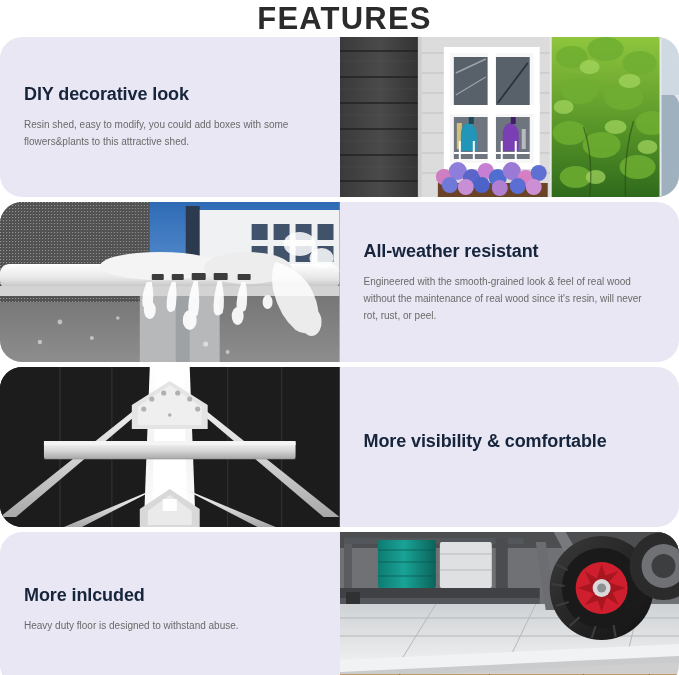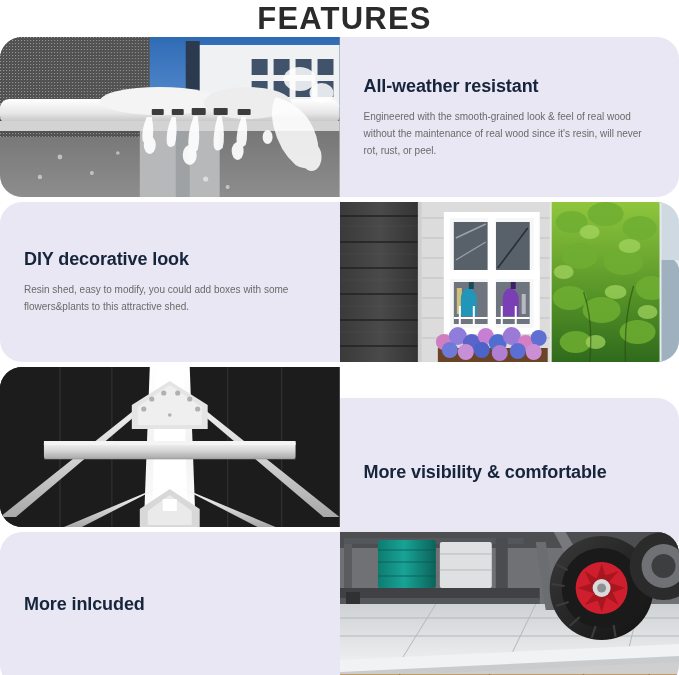--- a/index.html
+++ b/index.html
@@ -48,21 +48,21 @@
   .feature-row.row-last { height: 155px; }
 
   .cell { width: 339.5px; height: 100%; overflow: hidden; position: relative; }
 
   
   .row-1 .cell-left  { border-radius: 22px 0 0 22px; }
   .row-1 .cell-right { border-radius: 0 22px 22px 0; }
   .row-2 .cell-left  { border-radius: 22px 0 0 22px; }
   .row-2 .cell-right { border-radius: 0 22px 22px 0; }
   .row-3 .cell-left  { border-radius: 22px 0 0 22px; }
-  .row-3 .cell-right { border-radius: 0 22px 22px 0; margin-top: 31px; }
+  .row-3 .cell-right { border-radius: 0 22px 22px 0; }
   .row-4 .cell-left  { border-radius: 22px 0 0 22px; }
   .row-4 .cell-right { border-radius: 0 22px 22px 0; }
 
   
   .text-card {
     background: #e8e7f3;
     display: flex;
     flex-direction: column;
     justify-content: center;
     padding: 0 24px 0 24px;
@@ -86,20 +86,151 @@
   .img-cell svg { display: block; width: 100%; height: 100%; }
 </style>
 </head>
 <body>
 
 <div id="page">
 
   <h1 class="page-title">FEATURES</h1>
 
   <div class="features-grid">
+
+    <div class="feature-row row-2">
+
+      <div class="cell cell-left text-card">
+        <div class="feature-title">DIY decorative look</div>
+        <div class="feature-desc">Resin shed, easy to modify, you could add boxes with some flowers&amp;plants to this attractive shed.</div>
+      </div>
+
+      <div class="cell cell-right img-cell">
+        <svg viewBox="0 0 340 160" preserveAspectRatio="none">
+          <defs>
+            <linearGradient id="g2sid" x1="0" y1="0" x2="1" y2="0">
+              <stop offset="0%" stop-color="#3a3a3a"></stop>
+                <stop offset="50%" stop-color="#4a4a4a"></stop>
+                <stop offset="100%" stop-color="#333333"></stop>
+            </linearGradient>
+            <linearGradient id="g2leaf" x1="0" y1="0" x2="0" y2="1">
+              <stop offset="0%" stop-color="#8fc63d"></stop>
+                <stop offset="60%" stop-color="#549227"></stop>
+                <stop offset="100%" stop-color="#2f6a1c"></stop>
+            </linearGradient>
+          </defs>
+          <rect x="0" y="0" width="340" height="160" fill="#e9e9e9"></rect>
+
+          <rect x="0" y="0" width="80" height="160" fill="url(#g2sid)"></rect>
+          <g stroke="#1f1f1f" stroke-width="1.6" opacity="0.9">
+            <line x1="0" y1="14" x2="80" y2="14"></line>
+              <line x1="0" y1="40" x2="80" y2="40"></line>
+            <line x1="0" y1="66" x2="80" y2="66"></line>
+              <line x1="0" y1="92" x2="80" y2="92"></line>
+            <line x1="0" y1="118" x2="80" y2="118"></line>
+              <line x1="0" y1="144" x2="80" y2="144"></line>
+          </g>
+          <g stroke="#5c5c5c" stroke-width="0.5" opacity="0.5">
+            <line x1="0" y1="24" x2="80" y2="24"></line>
+              <line x1="0" y1="52" x2="80" y2="52"></line>
+            <line x1="0" y1="78" x2="80" y2="78"></line>
+              <line x1="0" y1="104" x2="80" y2="104"></line>
+            <line x1="0" y1="130" x2="80" y2="130"></line>
+          </g>
+          <rect x="78" y="0" width="4" height="160" fill="#cfcfcf"></rect>
+
+          <rect x="82" y="0" width="128" height="160" fill="#dcdcdc"></rect>
+          <g stroke="#c2c2c2" stroke-width="1">
+            <line x1="82" y1="16" x2="210" y2="16"></line>
+              <line x1="82" y1="36" x2="210" y2="36"></line>
+            <line x1="82" y1="56" x2="210" y2="56"></line>
+              <line x1="82" y1="76" x2="210" y2="76"></line>
+            <line x1="82" y1="96" x2="210" y2="96"></line>
+              <line x1="82" y1="116" x2="210" y2="116"></line>
+            <line x1="82" y1="136" x2="210" y2="136"></line>
+          </g>
+
+          <rect x="104" y="10" width="96" height="122" fill="#ffffff"></rect>
+          <rect x="110" y="16" width="84" height="110" fill="#f7f7f7"></rect>
+
+          <rect x="114" y="20" width="34" height="50" fill="#58606a"></rect>
+          <rect x="156" y="20" width="34" height="50" fill="#58606a"></rect>
+          <path d="M116 36 L146 22" stroke="#9aa2ab" stroke-width="1.6" fill="none"></path>
+          <path d="M116 58 L146 40" stroke="#9aa2ab" stroke-width="1.2" fill="none"></path>
+          <path d="M158 66 L188 26" stroke="#2a2f36" stroke-width="1.6" fill="none"></path>
+
+          <rect x="114" y="80" width="34" height="42" fill="#6e757e"></rect>
+          <rect x="156" y="80" width="34" height="42" fill="#6e757e"></rect>
+          <rect x="117" y="86" width="5" height="26" fill="#d2c07a"></rect>
+          <path d="M128 86 q9 2 9 12 l0 16 l-16 0 l0 -16 q0 -10 7 -12 z" fill="#2196b8"></path>
+          <rect x="129" y="80" width="5" height="7" fill="#1a4a5c"></rect>
+          <path d="M170 86 q9 2 9 12 l0 16 l-16 0 l0 -16 q0 -10 7 -12 z" fill="#7a3fb5"></path>
+          <rect x="171" y="80" width="5" height="7" fill="#3c1f66"></rect>
+          <rect x="182" y="92" width="4" height="20" fill="#b9b9c2"></rect>
+          <g stroke="#ffffff" stroke-width="2">
+            <line x1="114" y1="116" x2="148" y2="116"></line>
+              <line x1="156" y1="116" x2="190" y2="116"></line>
+            <line x1="120" y1="104" x2="120" y2="124"></line>
+              <line x1="134" y1="104" x2="134" y2="124"></line>
+            <line x1="162" y1="104" x2="162" y2="124"></line>
+              <line x1="176" y1="104" x2="176" y2="124"></line>
+          </g>
+          <rect x="148" y="10" width="8" height="122" fill="#ffffff"></rect>
+          <rect x="104" y="68" width="96" height="9" fill="#ffffff"></rect>
+
+          <rect x="98" y="146" width="110" height="14" fill="#6b4327"></rect>
+          <g>
+            <circle cx="104" cy="140" r="8" fill="#d07ec2"></circle>
+              <circle cx="118" cy="134" r="9" fill="#8f7ddb"></circle>
+            <circle cx="132" cy="141" r="9" fill="#5a64c9"></circle>
+              <circle cx="146" cy="134" r="8" fill="#c77fd4"></circle>
+            <circle cx="158" cy="141" r="9" fill="#4f6ed0"></circle>
+              <circle cx="172" cy="134" r="9" fill="#9b7ad6"></circle>
+            <circle cx="186" cy="141" r="8" fill="#d47fc4"></circle>
+              <circle cx="199" cy="136" r="8" fill="#5f6fd2"></circle>
+            <circle cx="110" cy="148" r="8" fill="#6f7ad8"></circle>
+              <circle cx="126" cy="150" r="8" fill="#c98fd6"></circle>
+            <circle cx="142" cy="148" r="8" fill="#4d63c8"></circle>
+              <circle cx="160" cy="151" r="8" fill="#b07fd2"></circle>
+            <circle cx="178" cy="149" r="8" fill="#5a6ed4"></circle>
+              <circle cx="194" cy="150" r="8" fill="#cc8fd4"></circle>
+          </g>
+
+          <rect x="212" y="0" width="110" height="160" fill="url(#g2leaf)"></rect>
+          <g fill="#6fae32" opacity="0.85">
+            <ellipse cx="232" cy="20" rx="16" ry="11"></ellipse>
+              <ellipse cx="266" cy="12" rx="18" ry="12"></ellipse>
+            <ellipse cx="300" cy="26" rx="17" ry="12"></ellipse>
+              <ellipse cx="240" cy="54" rx="18" ry="13"></ellipse>
+            <ellipse cx="284" cy="60" rx="20" ry="13"></ellipse>
+              <ellipse cx="312" cy="86" rx="16" ry="12"></ellipse>
+            <ellipse cx="230" cy="96" rx="17" ry="12"></ellipse>
+              <ellipse cx="262" cy="108" rx="19" ry="13"></ellipse>
+            <ellipse cx="298" cy="130" rx="18" ry="12"></ellipse>
+              <ellipse cx="236" cy="140" rx="16" ry="11"></ellipse>
+          </g>
+          <g fill="#a6d861" opacity="0.7">
+            <ellipse cx="250" cy="30" rx="10" ry="7"></ellipse>
+              <ellipse cx="290" cy="44" rx="11" ry="7"></ellipse>
+            <ellipse cx="224" cy="70" rx="10" ry="7"></ellipse>
+              <ellipse cx="276" cy="90" rx="11" ry="7"></ellipse>
+            <ellipse cx="308" cy="110" rx="10" ry="7"></ellipse>
+              <ellipse cx="256" cy="140" rx="10" ry="7"></ellipse>
+          </g>
+          <g stroke="#2b4a16" stroke-width="1.4" opacity="0.6" fill="none">
+            <path d="M250 160 q4 -40 -6 -70"></path>
+              <path d="M286 160 q-2 -44 8 -76"></path>
+          </g>
+
+          <rect x="320" y="0" width="20" height="160" fill="#e4e9ee"></rect>
+          <path d="M322 58 q14 -6 18 10 l0 92 l-18 0 z" fill="#9fb0bf"></path>
+          <rect x="322" y="0" width="18" height="58" fill="#cfd9e2"></rect>
+        </svg>
+      </div>
+    </div>
 
     <div class="feature-row row-1">
 
       <div class="cell cell-left img-cell">
         <svg viewBox="0 0 340 160" preserveAspectRatio="none">
           <defs>
             <linearGradient id="g1sky" x1="0" y1="0" x2="0" y2="1">
               <stop offset="0%" stop-color="#2f6bb5"></stop>
                 <stop offset="100%" stop-color="#5a8fd0"></stop>
             </linearGradient>
@@ -175,151 +306,20 @@
           </g>
         </svg>
       </div>
 
       <div class="cell cell-right text-card">
         <div class="feature-title">All-weather resistant</div>
         <div class="feature-desc">Engineered with the smooth-grained look &amp; feel of real wood without the maintenance of real wood since it's resin, will never rot, rust, or peel.</div>
       </div>
     </div>
 
-    <div class="feature-row row-2">
-
-      <div class="cell cell-left text-card">
-        <div class="feature-title">DIY decorative look</div>
-        <div class="feature-desc">Resin shed, easy to modify, you could add boxes with some flowers&amp;plants to this attractive shed.</div>
-      </div>
-
-      <div class="cell cell-right img-cell">
-        <svg viewBox="0 0 340 160" preserveAspectRatio="none">
-          <defs>
-            <linearGradient id="g2sid" x1="0" y1="0" x2="1" y2="0">
-              <stop offset="0%" stop-color="#3a3a3a"></stop>
-                <stop offset="50%" stop-color="#4a4a4a"></stop>
-                <stop offset="100%" stop-color="#333333"></stop>
-            </linearGradient>
-            <linearGradient id="g2leaf" x1="0" y1="0" x2="0" y2="1">
-              <stop offset="0%" stop-color="#8fc63d"></stop>
-                <stop offset="60%" stop-color="#549227"></stop>
-                <stop offset="100%" stop-color="#2f6a1c"></stop>
-            </linearGradient>
-          </defs>
-          <rect x="0" y="0" width="340" height="160" fill="#e9e9e9"></rect>
-
-          <rect x="0" y="0" width="80" height="160" fill="url(#g2sid)"></rect>
-          <g stroke="#1f1f1f" stroke-width="1.6" opacity="0.9">
-            <line x1="0" y1="14" x2="80" y2="14"></line>
-              <line x1="0" y1="40" x2="80" y2="40"></line>
-            <line x1="0" y1="66" x2="80" y2="66"></line>
-              <line x1="0" y1="92" x2="80" y2="92"></line>
-            <line x1="0" y1="118" x2="80" y2="118"></line>
-              <line x1="0" y1="144" x2="80" y2="144"></line>
-          </g>
-          <g stroke="#5c5c5c" stroke-width="0.5" opacity="0.5">
-            <line x1="0" y1="24" x2="80" y2="24"></line>
-              <line x1="0" y1="52" x2="80" y2="52"></line>
-            <line x1="0" y1="78" x2="80" y2="78"></line>
-              <line x1="0" y1="104" x2="80" y2="104"></line>
-            <line x1="0" y1="130" x2="80" y2="130"></line>
-          </g>
-          <rect x="78" y="0" width="4" height="160" fill="#cfcfcf"></rect>
-
-          <rect x="82" y="0" width="128" height="160" fill="#dcdcdc"></rect>
-          <g stroke="#c2c2c2" stroke-width="1">
-            <line x1="82" y1="16" x2="210" y2="16"></line>
-              <line x1="82" y1="36" x2="210" y2="36"></line>
-            <line x1="82" y1="56" x2="210" y2="56"></line>
-              <line x1="82" y1="76" x2="210" y2="76"></line>
-            <line x1="82" y1="96" x2="210" y2="96"></line>
-              <line x1="82" y1="116" x2="210" y2="116"></line>
-            <line x1="82" y1="136" x2="210" y2="136"></line>
-          </g>
-
-          <rect x="104" y="10" width="96" height="122" fill="#ffffff"></rect>
-          <rect x="110" y="16" width="84" height="110" fill="#f7f7f7"></rect>
-
-          <rect x="114" y="20" width="34" height="50" fill="#58606a"></rect>
-          <rect x="156" y="20" width="34" height="50" fill="#58606a"></rect>
-          <path d="M116 36 L146 22" stroke="#9aa2ab" stroke-width="1.6" fill="none"></path>
-          <path d="M116 58 L146 40" stroke="#9aa2ab" stroke-width="1.2" fill="none"></path>
-          <path d="M158 66 L188 26" stroke="#2a2f36" stroke-width="1.6" fill="none"></path>
-
-          <rect x="114" y="80" width="34" height="42" fill="#6e757e"></rect>
-          <rect x="156" y="80" width="34" height="42" fill="#6e757e"></rect>
-          <rect x="117" y="86" width="5" height="26" fill="#d2c07a"></rect>
-          <path d="M128 86 q9 2 9 12 l0 16 l-16 0 l0 -16 q0 -10 7 -12 z" fill="#2196b8"></path>
-          <rect x="129" y="80" width="5" height="7" fill="#1a4a5c"></rect>
-          <path d="M170 86 q9 2 9 12 l0 16 l-16 0 l0 -16 q0 -10 7 -12 z" fill="#7a3fb5"></path>
-          <rect x="171" y="80" width="5" height="7" fill="#3c1f66"></rect>
-          <rect x="182" y="92" width="4" height="20" fill="#b9b9c2"></rect>
-          <g stroke="#ffffff" stroke-width="2">
-            <line x1="114" y1="116" x2="148" y2="116"></line>
-              <line x1="156" y1="116" x2="190" y2="116"></line>
-            <line x1="120" y1="104" x2="120" y2="124"></line>
-              <line x1="134" y1="104" x2="134" y2="124"></line>
-            <line x1="162" y1="104" x2="162" y2="124"></line>
-              <line x1="176" y1="104" x2="176" y2="124"></line>
-          </g>
-          <rect x="148" y="10" width="8" height="122" fill="#ffffff"></rect>
-          <rect x="104" y="68" width="96" height="9" fill="#ffffff"></rect>
-
-          <rect x="98" y="146" width="110" height="14" fill="#6b4327"></rect>
-          <g>
-            <circle cx="104" cy="140" r="8" fill="#d07ec2"></circle>
-              <circle cx="118" cy="134" r="9" fill="#8f7ddb"></circle>
-            <circle cx="132" cy="141" r="9" fill="#5a64c9"></circle>
-              <circle cx="146" cy="134" r="8" fill="#c77fd4"></circle>
-            <circle cx="158" cy="141" r="9" fill="#4f6ed0"></circle>
-              <circle cx="172" cy="134" r="9" fill="#9b7ad6"></circle>
-            <circle cx="186" cy="141" r="8" fill="#d47fc4"></circle>
-              <circle cx="199" cy="136" r="8" fill="#5f6fd2"></circle>
-            <circle cx="110" cy="148" r="8" fill="#6f7ad8"></circle>
-              <circle cx="126" cy="150" r="8" fill="#c98fd6"></circle>
-            <circle cx="142" cy="148" r="8" fill="#4d63c8"></circle>
-              <circle cx="160" cy="151" r="8" fill="#b07fd2"></circle>
-            <circle cx="178" cy="149" r="8" fill="#5a6ed4"></circle>
-              <circle cx="194" cy="150" r="8" fill="#cc8fd4"></circle>
-          </g>
-
-          <rect x="212" y="0" width="110" height="160" fill="url(#g2leaf)"></rect>
-          <g fill="#6fae32" opacity="0.85">
-            <ellipse cx="232" cy="20" rx="16" ry="11"></ellipse>
-              <ellipse cx="266" cy="12" rx="18" ry="12"></ellipse>
-            <ellipse cx="300" cy="26" rx="17" ry="12"></ellipse>
-              <ellipse cx="240" cy="54" rx="18" ry="13"></ellipse>
-            <ellipse cx="284" cy="60" rx="20" ry="13"></ellipse>
-              <ellipse cx="312" cy="86" rx="16" ry="12"></ellipse>
-            <ellipse cx="230" cy="96" rx="17" ry="12"></ellipse>
-              <ellipse cx="262" cy="108" rx="19" ry="13"></ellipse>
-            <ellipse cx="298" cy="130" rx="18" ry="12"></ellipse>
-              <ellipse cx="236" cy="140" rx="16" ry="11"></ellipse>
-          </g>
-          <g fill="#a6d861" opacity="0.7">
-            <ellipse cx="250" cy="30" rx="10" ry="7"></ellipse>
-              <ellipse cx="290" cy="44" rx="11" ry="7"></ellipse>
-            <ellipse cx="224" cy="70" rx="10" ry="7"></ellipse>
-              <ellipse cx="276" cy="90" rx="11" ry="7"></ellipse>
-            <ellipse cx="308" cy="110" rx="10" ry="7"></ellipse>
-              <ellipse cx="256" cy="140" rx="10" ry="7"></ellipse>
-          </g>
-          <g stroke="#2b4a16" stroke-width="1.4" opacity="0.6" fill="none">
-            <path d="M250 160 q4 -40 -6 -70"></path>
-              <path d="M286 160 q-2 -44 8 -76"></path>
-          </g>
-
-          <rect x="320" y="0" width="20" height="160" fill="#e4e9ee"></rect>
-          <path d="M322 58 q14 -6 18 10 l0 92 l-18 0 z" fill="#9fb0bf"></path>
-          <rect x="322" y="0" width="18" height="58" fill="#cfd9e2"></rect>
-        </svg>
-      </div>
-    </div>
-
     <div class="feature-row row-3">
 
       <div class="cell cell-left img-cell">
         <svg viewBox="0 0 340 160" preserveAspectRatio="none">
           <defs>
             <linearGradient id="g3beam" x1="0" y1="0" x2="0" y2="1">
               <stop offset="0%" stop-color="#fafafa"></stop>
                 <stop offset="50%" stop-color="#d9d9d9"></stop>
                 <stop offset="100%" stop-color="#a8a8a8"></stop>
             </linearGradient>
@@ -376,20 +376,21 @@
 
       <div class="cell cell-right text-card">
         <div class="feature-title">More visibility &amp; comfortable</div>
       </div>
     </div>
 
     <div class="feature-row row-4 row-last">
 
       <div class="cell cell-left text-card">
         <div class="feature-title">More inlcuded</div>
+        <div class="feature-desc">Heavy duty floor is designed to withstand abuse.</div>
       </div>
 
       <div class="cell cell-right img-cell">
         <svg viewBox="0 0 340 155" preserveAspectRatio="none">
           <defs>
             <linearGradient id="g4flr" x1="0" y1="0" x2="0" y2="1">
               <stop offset="0%" stop-color="#cfd2d4"></stop>
                 <stop offset="100%" stop-color="#eceef0"></stop>
             </linearGradient>
             <linearGradient id="g4tire" x1="0" y1="0" x2="1" y2="1">

